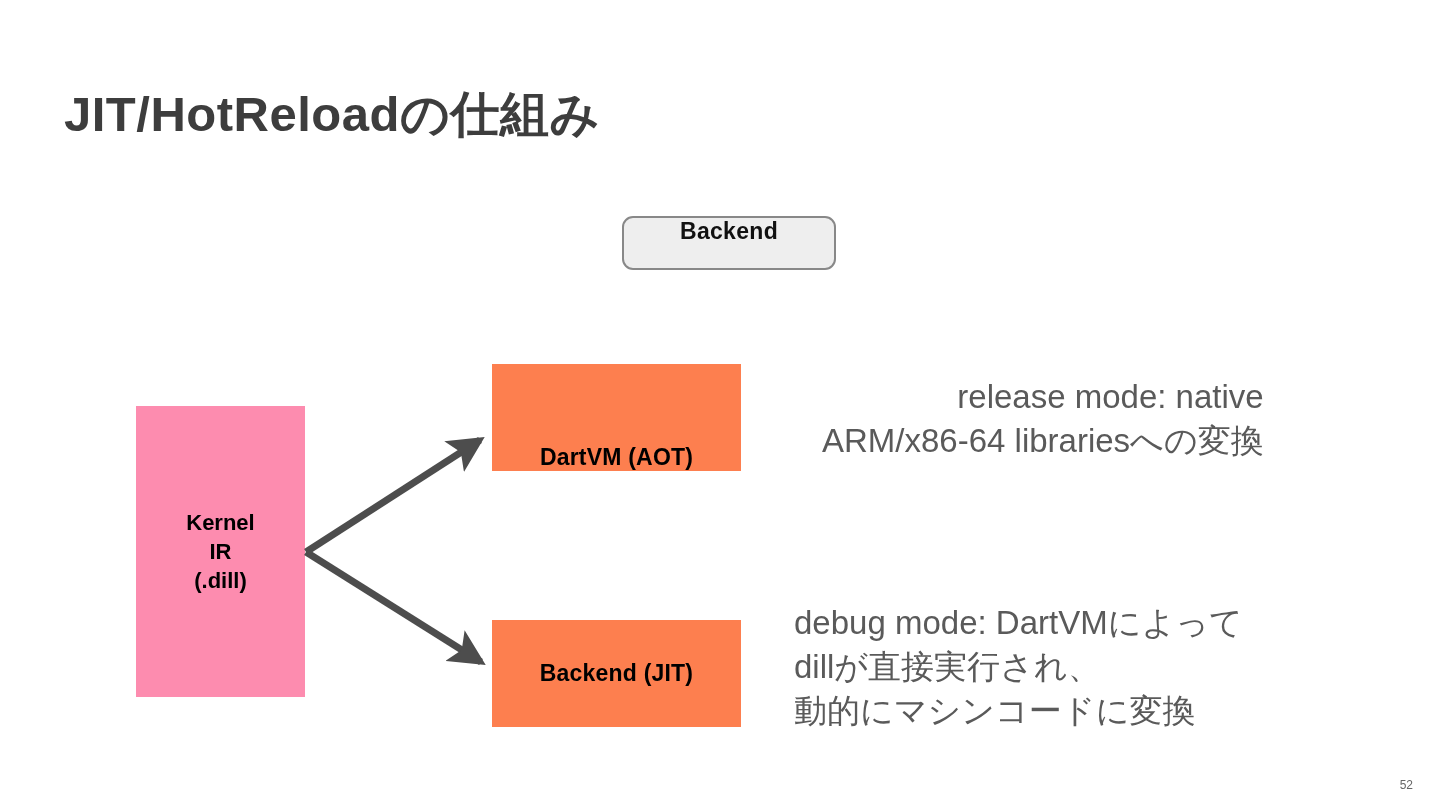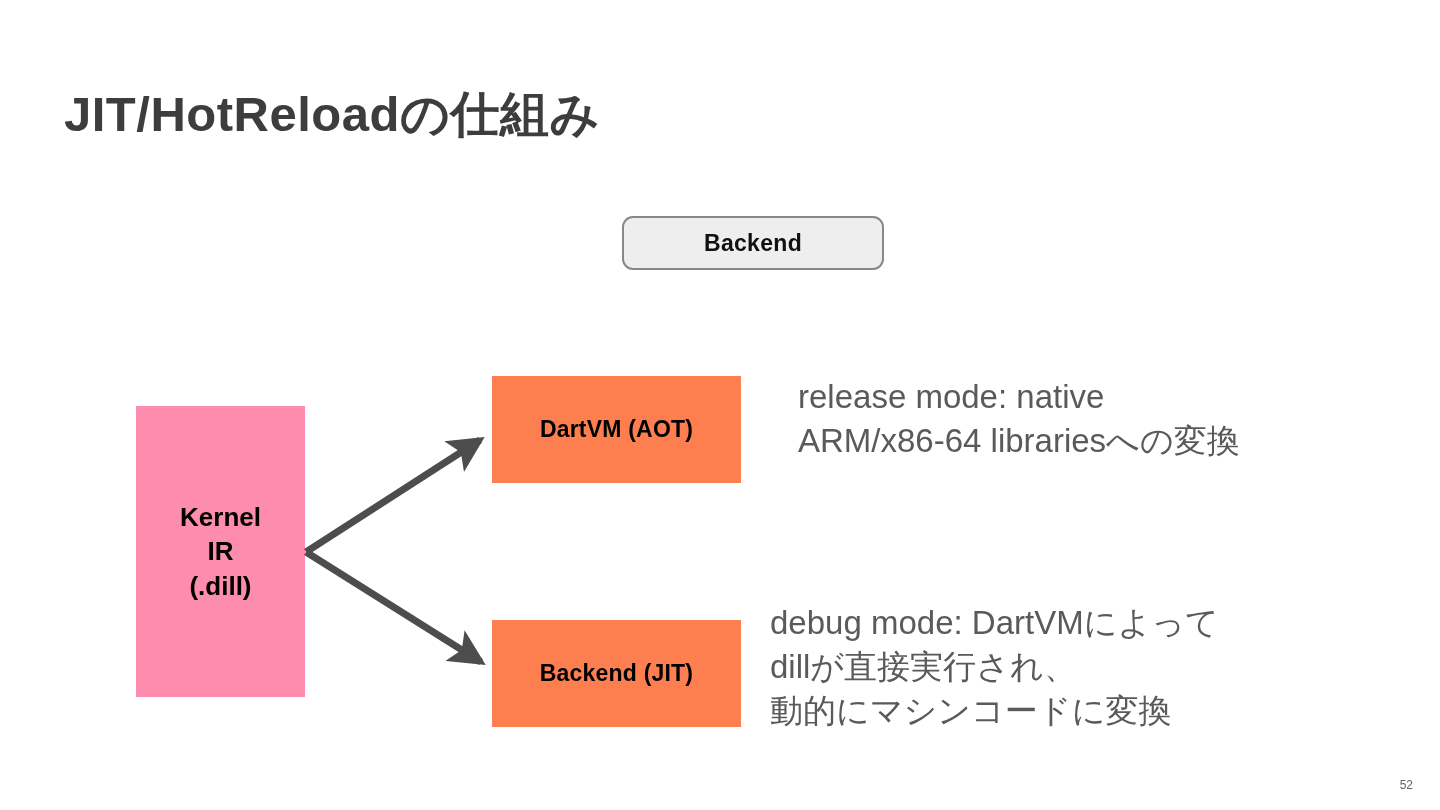--- a/index.html
+++ b/index.html
@@ -29,28 +29,28 @@
     color: #3d3d3d;
     letter-spacing: 0.5px;
     white-space: nowrap;
   }
 
   
   #backend-box {
     position: absolute;
     left: 622px;
     top: 216px;
-    width: 262px;
+    width: 214px;
     height: 54px;
     box-sizing: border-box;
     background: #eeeeee;
     border: 2px solid #888888;
     border-radius: 11px;
     display: flex;
-    align-items: center;
+    align-items: flex-start;
     justify-content: center;
   }
   #backend-box .box-label {
     font-size: 23px;
     font-weight: bold;
     color: #111111;
     letter-spacing: 0.3px;
   }
 
   
@@ -59,40 +59,40 @@
     left: 136px;
     top: 406px;
     width: 169px;
     height: 291px;
     background: #FD8CAF;
     display: flex;
     align-items: center;
     justify-content: center;
   }
   #kernel-box .box-label {
-    font-size: 26px;
+    font-size: 22px;
     font-weight: bold;
     color: #000000;
     line-height: 1.32;
     text-align: center;
     white-space: pre-line;
   }
 
   
   .vm-box {
     position: absolute;
     left: 492px;
     width: 249px;
     height: 107px;
     background: #FD7F4F;
     display: flex;
     align-items: center;
     justify-content: center;
   }
-  #vm-aot-box { top: 376px; }
+  #vm-aot-box { top: 364px; align-items: flex-end; }
   #vm-jit-box { top: 620px; }
   .vm-box .box-label {
     font-size: 23px;
     font-weight: bold;
     color: #000000;
     letter-spacing: 0.2px;
     white-space: nowrap;
   }
 
   
@@ -106,22 +106,22 @@
   }
 
   
   .note {
     position: absolute;
     color: #5a5a5a;
     font-size: 33px;
     line-height: 1.33;
     white-space: pre-line;
   }
-  #note-release { left: 798px; top: 375px; }
-  #note-debug   { left: 770px; top: 601px; }
+  #note-release { left: 822px; top: 375px; text-align: right; }
+  #note-debug   { left: 794px; top: 601px; }
 
   
   #page-number {
     position: absolute;
     right: 27px;
     bottom: 18px;
     font-size: 12px;
     color: #666666;
   }
 </style>

